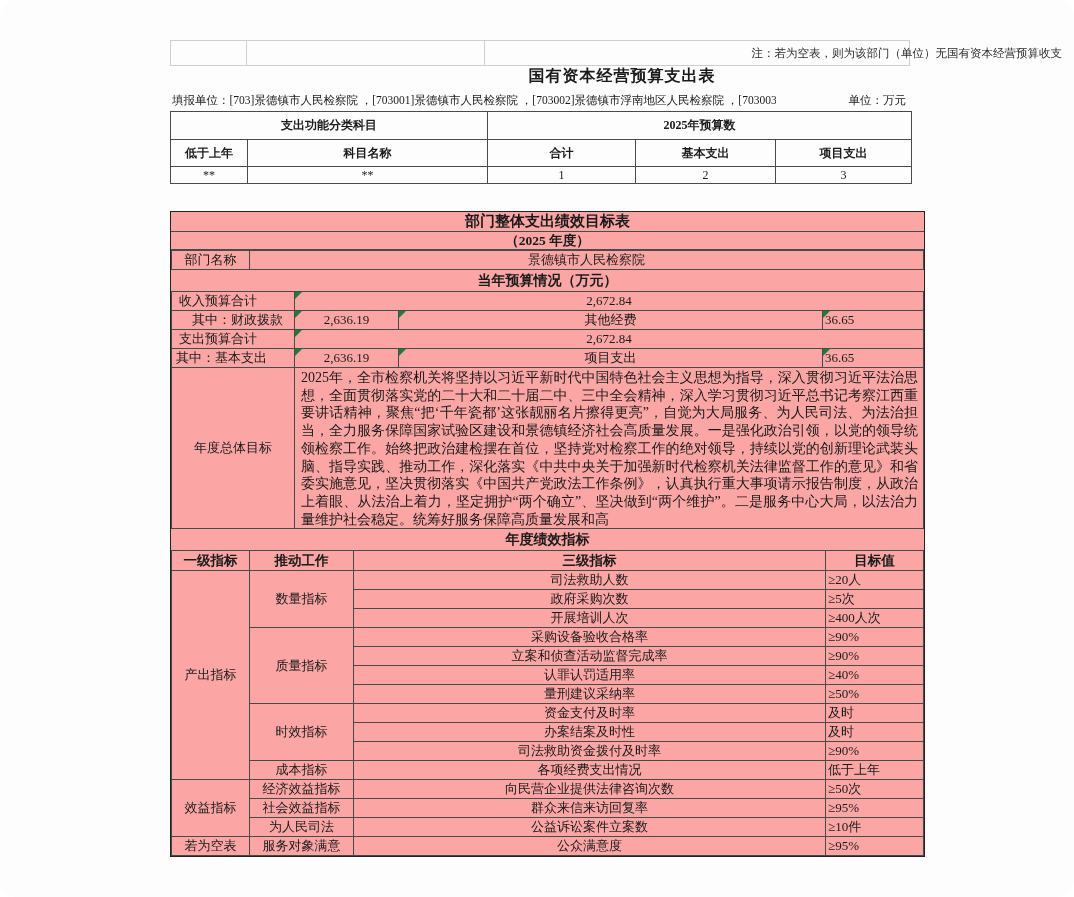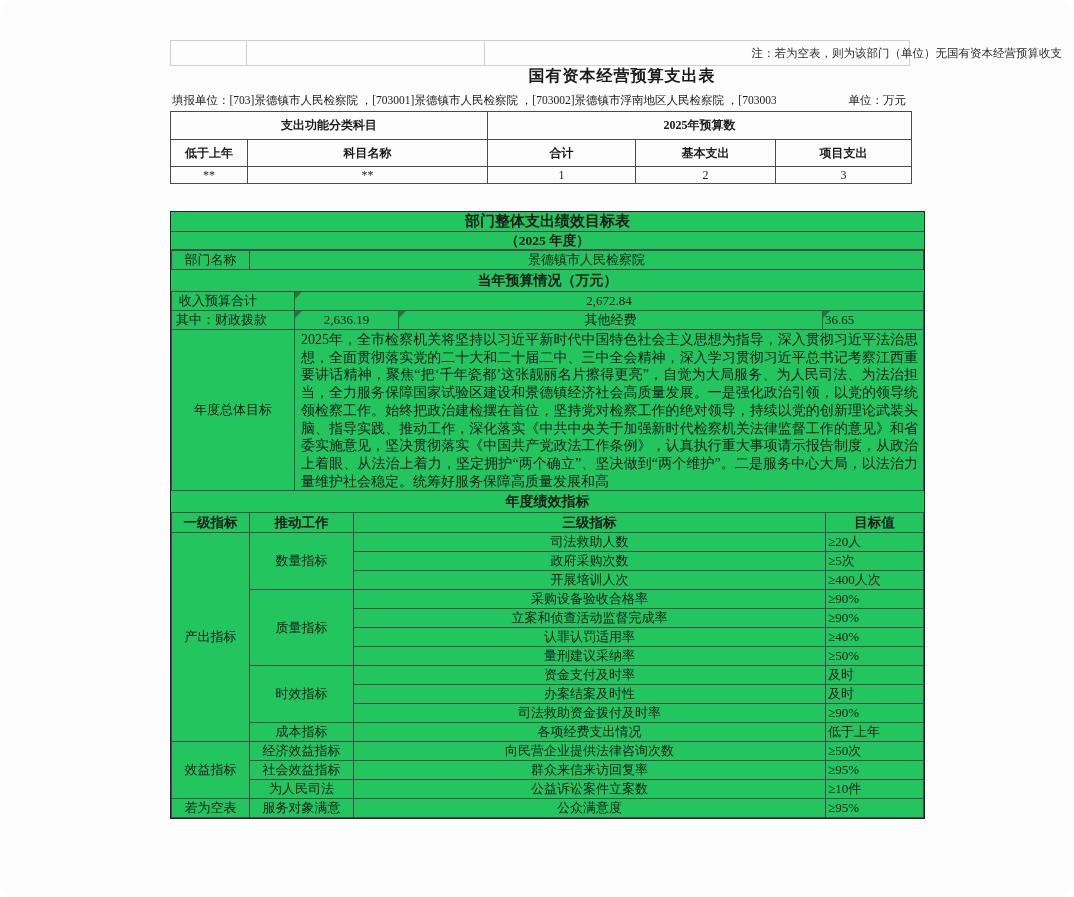--- a/index.html
+++ b/index.html
@@ -28,21 +28,21 @@
   .ctr{text-align:center;}
   .lft{text-align:left;}
 
   
   .t1{position:absolute;left:170px;top:111px;width:741px;font-size:12px;border:1px solid #333;}
   .t1 th{font-weight:bold;}
   .t1 .r1{height:28px;} .t1 .r2{height:27px;} .t1 .r3{height:17px;}
 
   
   .t2wrap{position:absolute;left:170px;top:211px;width:755px;border:1.5px solid #222;
-          box-sizing:border-box;background:#22c55e;}
+          box-sizing:border-box;background:#fca5a5;}
   .t2-title{height:19px;line-height:19px;text-align:center;font-weight:bold;font-size:15px;
             border-bottom:1px solid #4a4a4a;}
   .t2-subtitle{height:17px;line-height:17px;text-align:center;font-weight:bold;font-size:13.5px;
                border-bottom:1px solid #4a4a4a;}
   .sechdr{height:21px;line-height:21px;text-align:center;font-weight:bold;font-size:14px;
           border-bottom:1px solid #4a4a4a;}
   .t2wrap table{width:100%;font-size:13px;margin-top:-1px;}
   .t2wrap table:first-of-type{margin-top:0;}
   .dept td{height:18px;}
   .budget td{height:18px;position:relative;}
@@ -132,23 +132,33 @@
           <col style="width:104px">
           <col style="width:424px">
           <col>
         </colgroup>
       <tbody>
           <tr>
         <td class="lft" style="padding-left:7px">收入预算合计</td>
         <td colspan="3" class="ctr gt">2,672.84</td>
       </tr>
       <tr>
-        <td class="lft" style="padding-left:4px">其中：财政拨款</td>
+        <td class="lft" style="padding-left:20px">其中：财政拨款</td>
         <td class="ctr gt">2,636.19</td>
         <td class="ctr gt">其他经费</td>
+        <td class="lft gt">36.65</td>
+      </tr>
+      <tr>
+        <td class="lft" style="padding-left:7px">支出预算合计</td>
+        <td colspan="3" class="ctr gt">2,672.84</td>
+      </tr>
+      <tr>
+        <td class="lft" style="padding-left:4px">其中：基本支出</td>
+        <td class="ctr gt">2,636.19</td>
+        <td class="ctr gt">项目支出</td>
         <td class="lft gt">36.65</td>
       </tr>
     </tbody>
       </table>
 
     <table class="goal">
       <colgroup>
           <col style="width:123px">
           <col>
         </colgroup>

